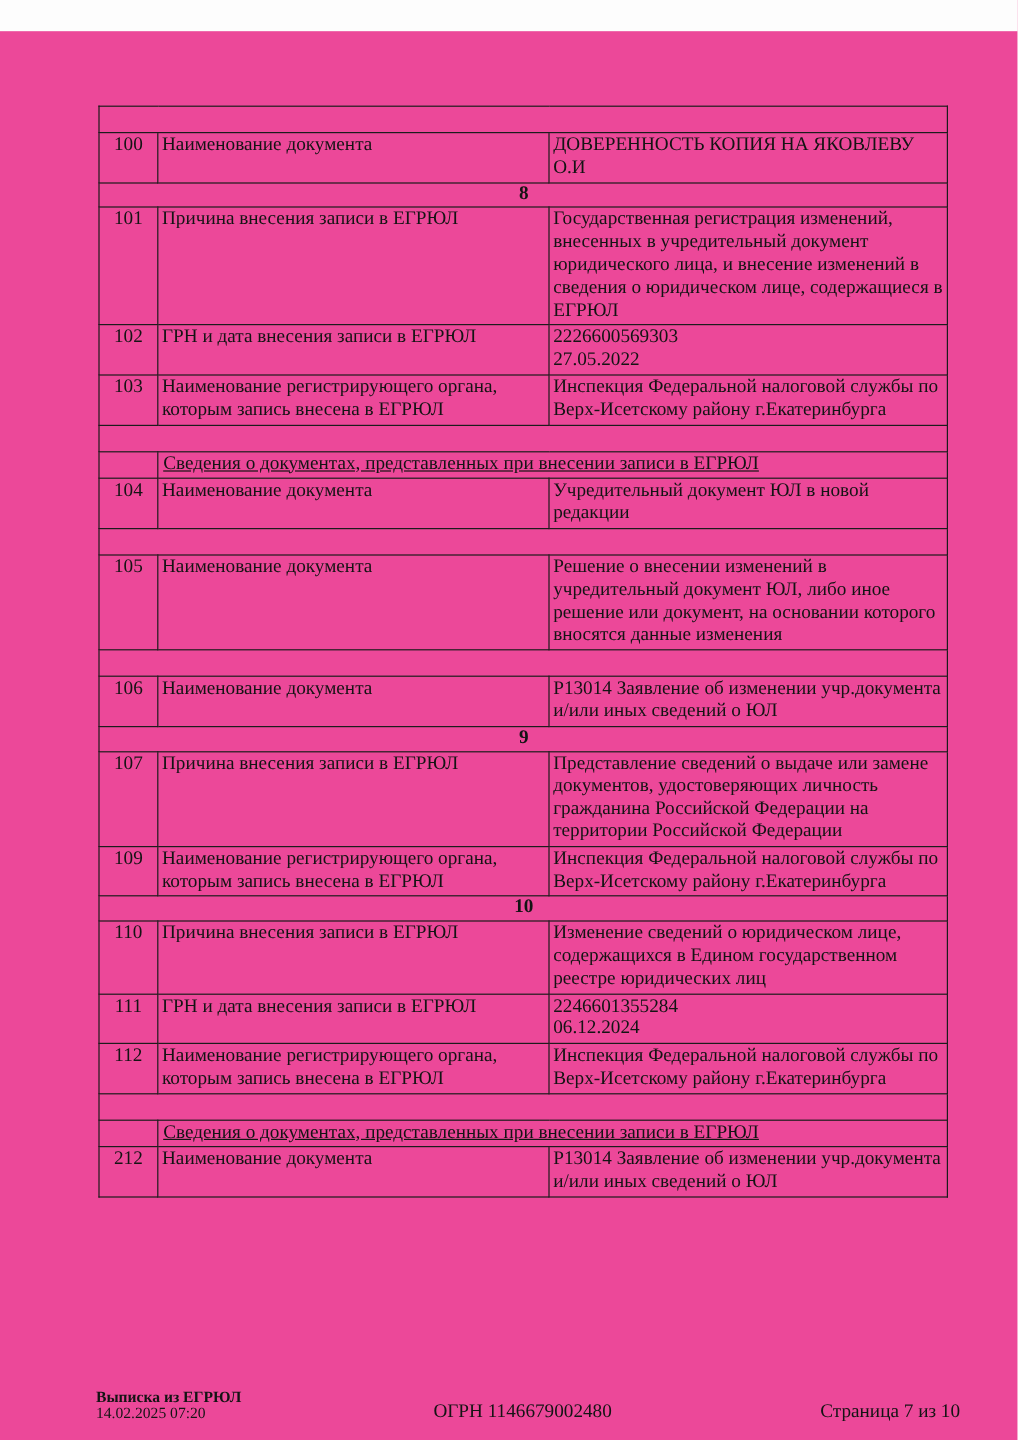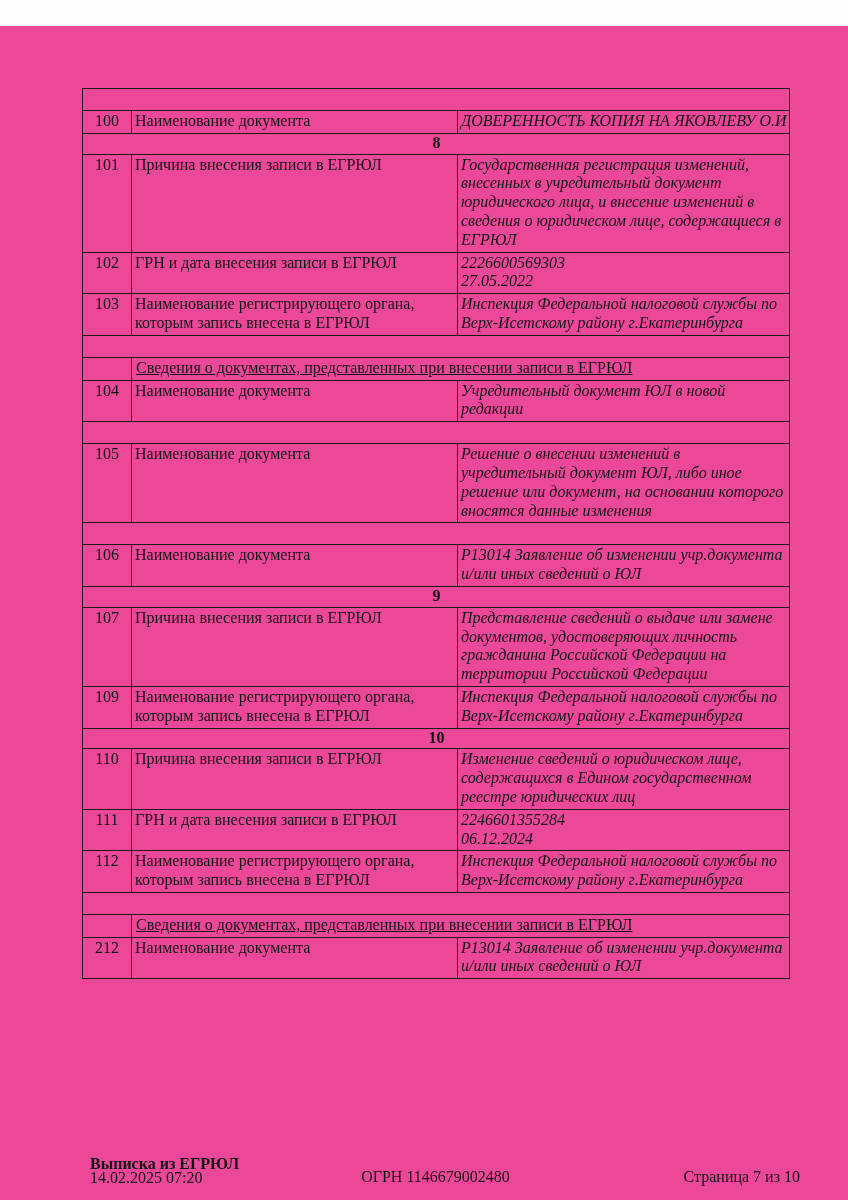--- a/index.html
+++ b/index.html
@@ -27,35 +27,35 @@
     line-height: 18.8px;
     vertical-align: top;
     padding: 1px 2px 2px 3px;
     overflow: hidden;
   }
   .doc-table td.num {
     text-align: center;
     padding-left: 0;
     padding-right: 0;
   }
-  .doc-table td.val { white-space: pre-line; font-style: italic; }
+  .doc-table td.val { white-space: pre-line; }
   .spacer-row td { height: 21px; padding: 0; }
   .section-row td {
     text-align: center;
     font-weight: bold;
     height: 18px;
     padding-top: 0;
     padding-bottom: 1px;
   }
   .sub-row td.sub { padding-left: 4px; text-decoration: underline; }
   .footer-left {
     position: absolute;
-    left: 90px;
+    left: 80px;
     top: 1131px;
-    font-size: 16px;
+    font-size: 13px;
     line-height: 13.5px;
   }
   .footer-left .fl-title { font-weight: bold; }
   .footer-center {
     position: absolute;
     left: 82px;
     top: 1144px;
     width: 707px;
     text-align: center;
     font-size: 16px;

